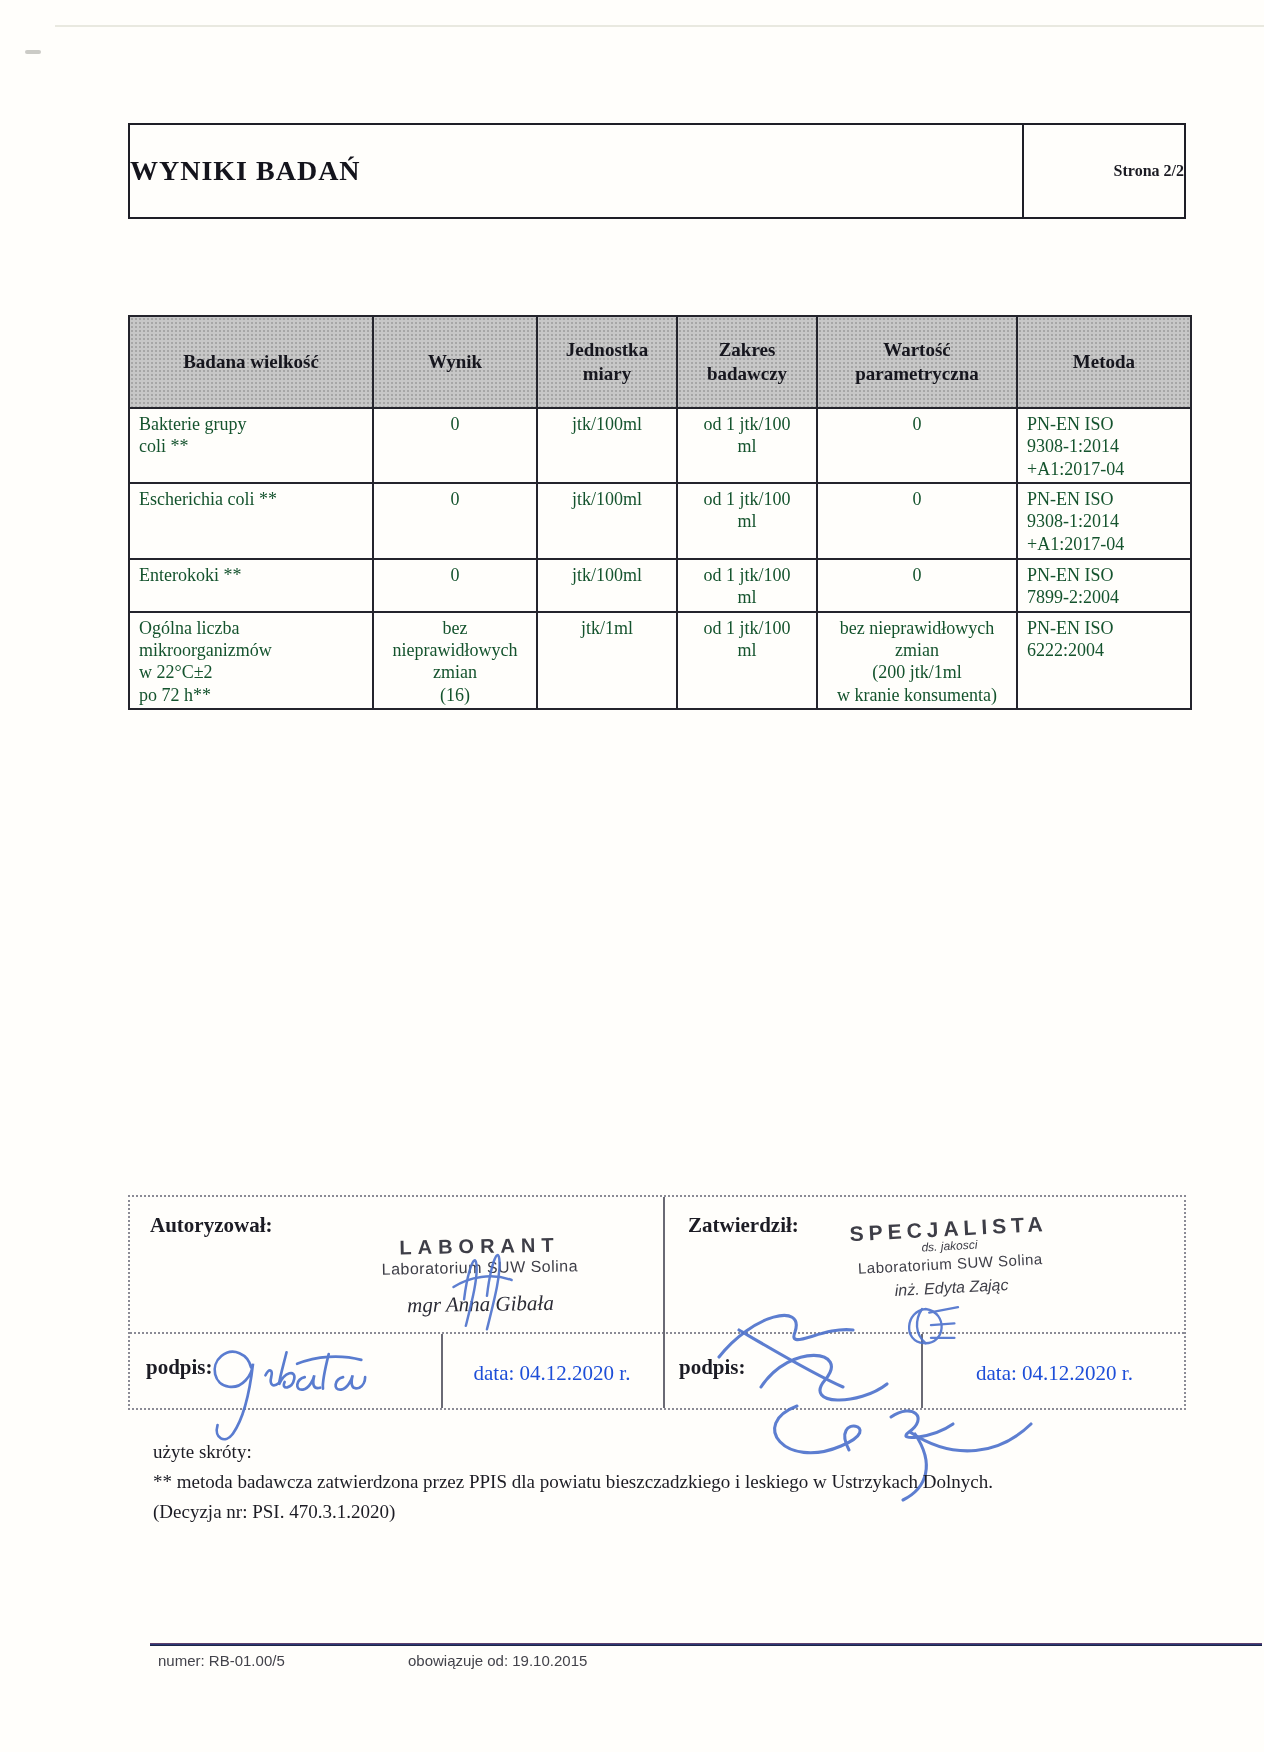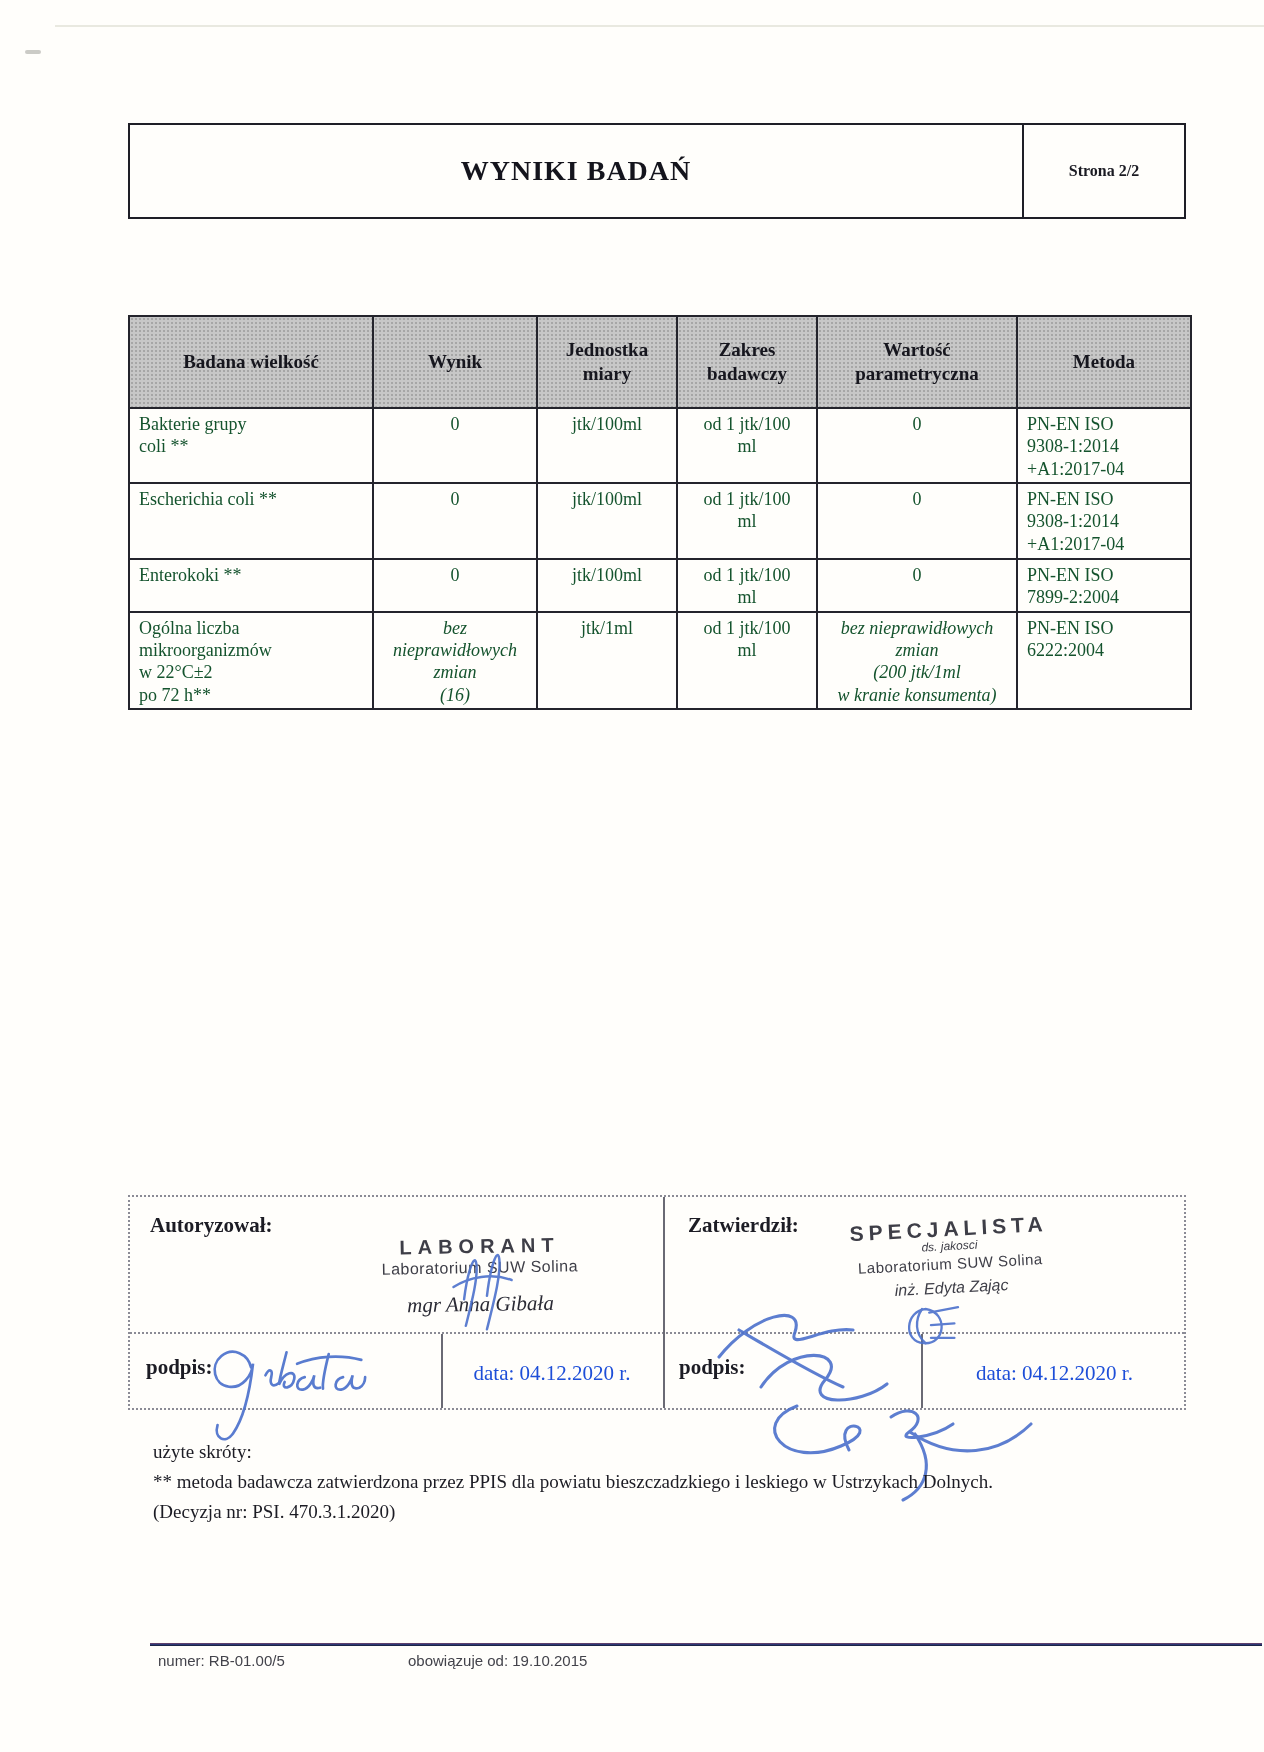--- a/index.html
+++ b/index.html
@@ -12,23 +12,23 @@
   }
   
   .scan-topline{position:absolute;left:55px;top:25px;width:1209px;height:2px;background:#e9e9e0;}
   .scan-smudge{position:absolute;left:25px;top:50px;width:16px;height:4px;background:#a0a09a;opacity:.55;border-radius:2px;}
 
   
   .titlebox{
     position:absolute;left:128px;top:123px;width:1058px;height:96px;
     border:2px solid #1e1e26;display:flex;box-sizing:border-box;background:#fffefb;
   }
-  .titlebox .t-left{flex:1;display:flex;align-items:center;justify-content:center;}
+  .titlebox .t-left{flex:1;display:flex;align-items:center;justify-content:flex-start;}
   .title{font-weight:bold;font-size:28px;letter-spacing:1px;color:#14141c;}
-  .titlebox .t-right{width:160px;border-left:2px solid #1e1e26;display:flex;align-items:center;justify-content:center;}
+  .titlebox .t-right{width:160px;border-left:2px solid #1e1e26;display:flex;align-items:center;justify-content:flex-end;}
   .page-label{font-weight:bold;font-size:16px;color:#1a1a22;}
 
   
   .results{
     position:absolute;left:128px;top:315px;width:1062px;
     border-collapse:collapse;table-layout:fixed;
   }
   .results th,.results td{
     border:2px solid #24242c;box-sizing:border-box;white-space:pre-line;
   }
@@ -37,21 +37,21 @@
     background-image:radial-gradient(rgba(80,80,80,.28) 1px, transparent 1.3px);
     background-size:4px 4px;
     font-weight:bold;font-size:19px;line-height:1.25;text-align:center;vertical-align:middle;
     color:#16161e;
   }
   .results td{
     font-size:18px;line-height:1.24;vertical-align:top;padding:4px 4px 2px 4px;color:#14532d;
   }
   .c-left{text-align:left;padding-left:9px !important;}
   .c-mid{text-align:center;}
-  .small{font-size:16.5px;line-height:1.3;font-style:italic;}
+  .small{font-size:16.5px;line-height:1.3;}
 
   
   .sigbox{
     position:absolute;left:128px;top:1195px;width:1058px;height:215px;
     border:2px dotted #8b8b95;box-sizing:border-box;
   }
   .sig-hline{position:absolute;left:0;right:0;top:135px;border-top:2px dotted #8b8b95;}
   .sig-vmain{position:absolute;top:0;bottom:0;left:533px;border-left:2px solid #6a6a74;}
   .sig-v1{position:absolute;top:137px;bottom:0;left:311px;border-left:2px solid #6a6a74;}
   .sig-v2{position:absolute;top:137px;bottom:0;left:791px;border-left:2px solid #6a6a74;}

